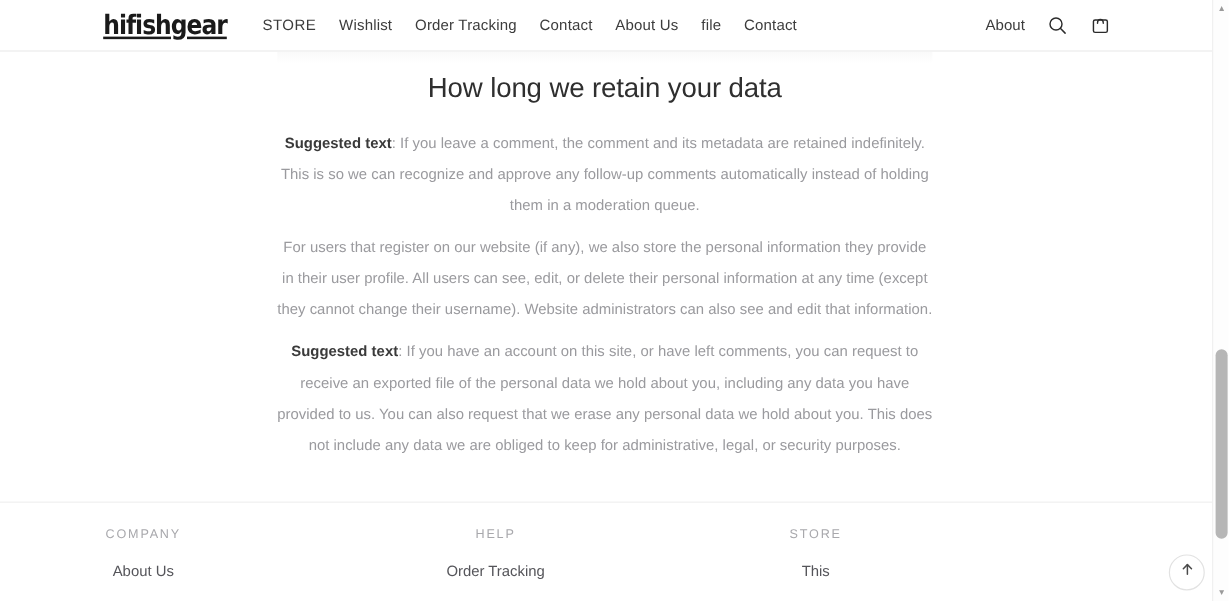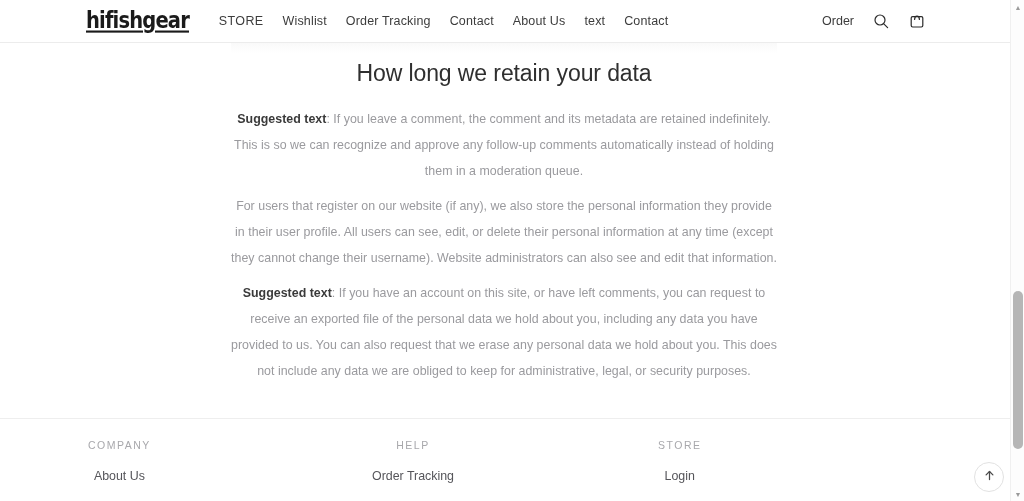--- a/index.html
+++ b/index.html
@@ -243,26 +243,26 @@
 
   <header class="site-header">
     <a class="brand" href="#">hifishgear</a>
 
     <nav class="main-nav">
       <a class="nav-link is-home" href="#">STORE</a>
       <a class="nav-link" href="#">Wishlist</a>
       <a class="nav-link" href="#">Order Tracking</a>
       <a class="nav-link" href="#">Contact</a>
       <a class="nav-link" href="#">About Us</a>
-      <a class="nav-link" href="#">text</a>
+      <a class="nav-link" href="#">file</a>
       <a class="nav-link" href="#">Contact</a>
     </nav>
 
     <div class="header-right">
-      <a class="login-link" href="#">Order</a>
+      <a class="login-link" href="#">About</a>
 
       <span class="icon-btn">
         <svg width="16" height="16" viewBox="0 0 16 16" fill="none" stroke="currentColor" stroke-width="1.2">
           <circle cx="7" cy="7" r="5"></circle>
           <line x1="10.8" y1="10.8" x2="14.6" y2="14.6" stroke-linecap="round"></line>
         </svg>
       </span>
 
       <span class="icon-btn">
         <svg width="16" height="16" viewBox="0 0 16 16" fill="none" stroke="currentColor" stroke-width="1.2">
@@ -303,21 +303,21 @@
         <a class="footer-link" href="#">About Us</a>
       </div>
 
       <div class="footer-col c2">
         <div class="footer-heading">HELP</div>
         <a class="footer-link" href="#">Order Tracking</a>
       </div>
 
       <div class="footer-col c3">
         <div class="footer-heading">STORE</div>
-        <a class="footer-link" href="#">Login</a>
+        <a class="footer-link" href="#">This</a>
       </div>
 
     </div>
   </footer>
 
   <div class="scroll-top">
     <span>
       <svg width="13" height="13" viewBox="0 0 13 13" fill="none" stroke="currentColor" stroke-width="1.25">
         <line x1="6.5" y1="10.5" x2="6.5" y2="2.6" stroke-linecap="round"></line>
         <polyline points="3.1,5.9 6.5,2.5 9.9,5.9" stroke-linecap="round" stroke-linejoin="round"></polyline>

